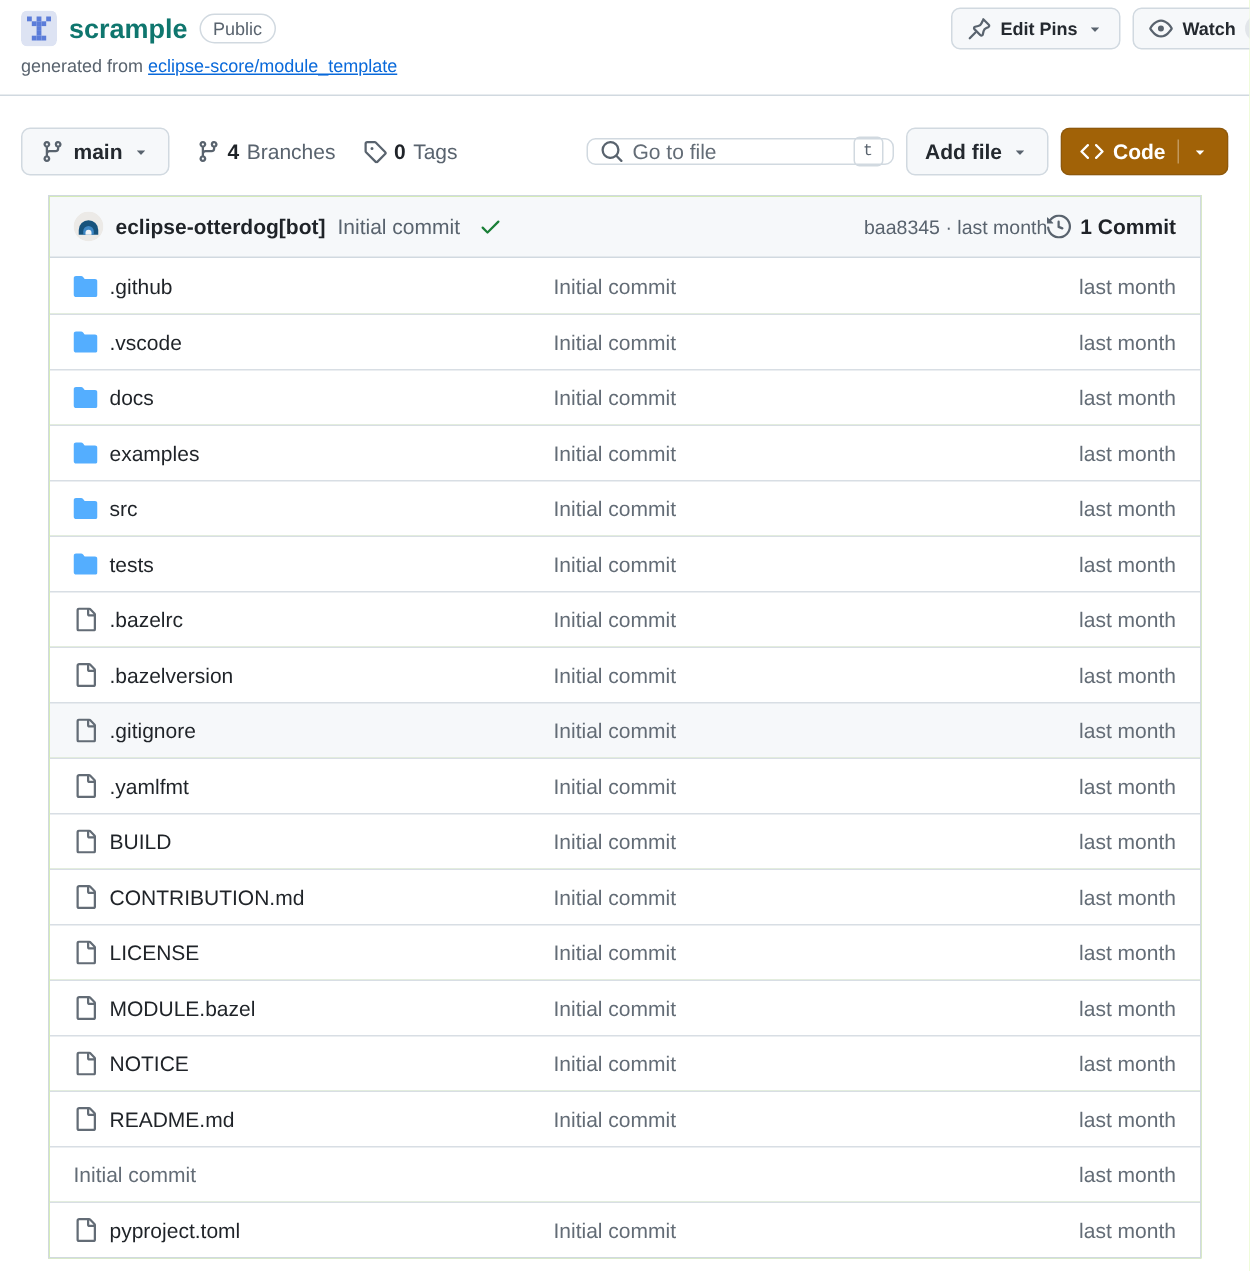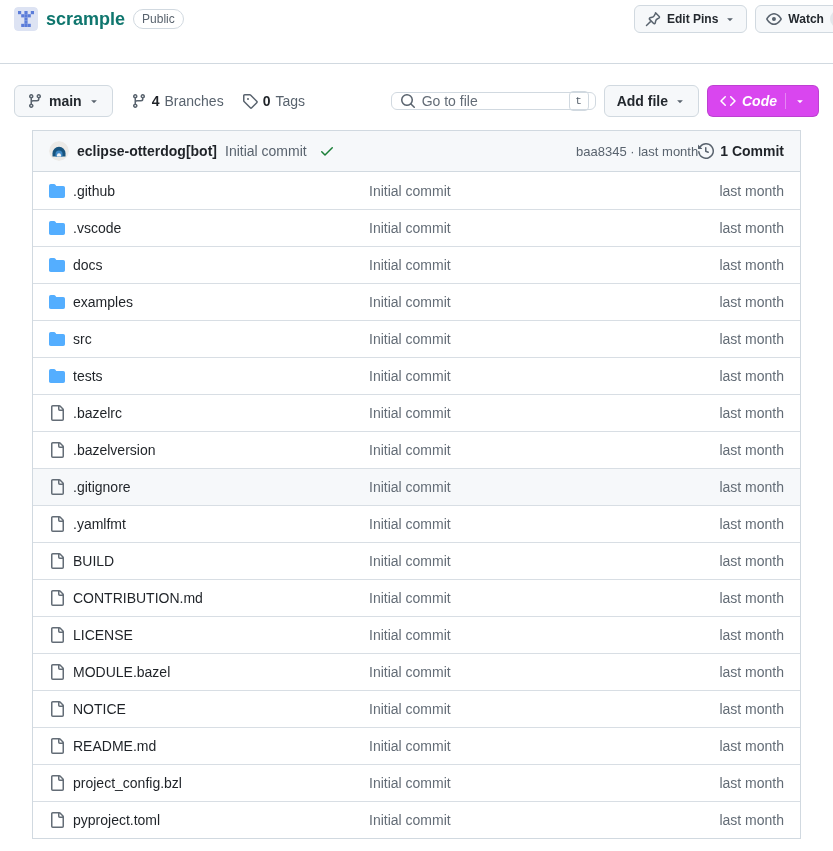--- a/index.html
+++ b/index.html
@@ -42,21 +42,21 @@
   }
   .btn-sm { height:28px; padding:0 10px; font-size:12px; }
   .btn-md { height:32px; padding:0 12px; font-size:14px; font-weight:600; }
   .btn .cicon { color:#59636e; }
   .caret { width:12px; height:12px; color:#59636e; flex:none; }
   .counter {
     background:rgba(175,184,193,.28); border-radius:2em; font-size:12px;
     font-weight:500; padding:1px 7px; line-height:16px; color:#24292f;
   }
   .btn-primary {
-    background:#d946ef; border-color:rgba(31,35,40,.15); color:#fff;font-style:italic;
+    background:#a16207; border-color:rgba(31,35,40,.15); color:#fff;
   }
   .btn-primary .cicon, .btn-primary .caret { color:#fff; }
   .btn-primary .split { width:1px; height:16px; background:rgba(255,255,255,.35); margin:0 2px; }
 
   
   .toolbar {
     margin:21px 14px 13px; height:32px;
     display:flex; justify-content:space-between; align-items:center;
   }
   .toolbar-left { display:flex; align-items:center; }
@@ -129,20 +129,24 @@
           <rect x="10.4" y="13.6" width="3.2" height="3.2"></rect>
           <rect x="7.2" y="16.8" width="3.2" height="3.2"></rect>
             <rect x="10.4" y="16.8" width="3.2" height="3.2"></rect>
             <rect x="13.6" y="16.8" width="3.2" height="3.2"></rect>
         </g>
       </svg>
     </span>
     <a class="repo-title" href="#">scrample</a>
     <span class="visibility-badge">Public</span>
   </div>
+  <div class="generated-line">
+    <span>generated from</span>
+    <a href="#">eclipse-score/module_template</a>
+  </div>
 
   <div class="header-actions">
     <button class="btn btn-sm">
       <span class="cicon">
         <svg class="icon16" viewBox="0 0 16 16" fill="none" stroke="currentColor" stroke-width="1.5" stroke-linejoin="round">
           <path d="M10.5 1.8 14.2 5.5c.5.5.3 1.3-.35 1.6l-1.3.6c-.9.4-1.6 1.2-1.85 2.2l-.5 2.1c-.17.7-1.05.95-1.55.45L4.6 8.4c-.5-.5-.25-1.38.45-1.55l2.1-.5c1-.24 1.8-.94 2.2-1.85l.6-1.3c.3-.65 1.1-.8 1.6-.35Z"></path>
           <path d="M5.3 10.7 1.5 14.5" stroke-linecap="round"></path>
         </svg>
       </span>
       <span>Edit Pins</span>
@@ -486,29 +490,20 @@
               <path d="M2 1.75C2 .784 2.784 0 3.75 0h6.586c.464 0 .909.184 1.237.513l2.914 2.914c.329.328.513.773.513 1.237v9.586A1.75 1.75 0 0 1 13.25 16h-9.5A1.75 1.75 0 0 1 2 14.25Zm1.75-.25a.25.25 0 0 0-.25.25v12.5c0 .138.112.25.25.25h9.5a.25.25 0 0 0 .25-.25V6h-2.75A1.75 1.75 0 0 1 9 4.25V1.5Zm6.75.062V4.25c0 .138.112.25.25.25h2.688l-.011-.013-2.914-2.914-.013-.011Z"></path>
             </svg>
       </span>
       <a class="fname" href="#">README.md</a>
     </div>
     <div class="cell-msg"><a href="#">Initial commit</a></div>
     <div class="cell-date">last month</div>
   </div>
 
   <div class="file-row">
-    <div class="cell-name">
-
-      <span class="icon16 doc-icon">
-        <svg class="icon16" viewBox="0 0 16 16" fill="currentColor">
-              <path d="M2 1.75C2 .784 2.784 0 3.75 0h6.586c.464 0 .909.184 1.237.513l2.914 2.914c.329.328.513.773.513 1.237v9.586A1.75 1.75 0 0 1 13.25 16h-9.5A1.75 1.75 0 0 1 2 14.25Zm1.75-.25a.25.25 0 0 0-.25.25v12.5c0 .138.112.25.25.25h9.5a.25.25 0 0 0 .25-.25V6h-2.75A1.75 1.75 0 0 1 9 4.25V1.5Zm6.75.062V4.25c0 .138.112.25.25.25h2.688l-.011-.013-2.914-2.914-.013-.011Z"></path>
-            </svg>
-      </span>
-      <a class="fname" href="#">project_config.bzl</a>
-    </div>
     <div class="cell-msg"><a href="#">Initial commit</a></div>
     <div class="cell-date">last month</div>
   </div>
 
   <div class="file-row">
     <div class="cell-name">
 
       <span class="icon16 doc-icon">
         <svg class="icon16" viewBox="0 0 16 16" fill="currentColor">
               <path d="M2 1.75C2 .784 2.784 0 3.75 0h6.586c.464 0 .909.184 1.237.513l2.914 2.914c.329.328.513.773.513 1.237v9.586A1.75 1.75 0 0 1 13.25 16h-9.5A1.75 1.75 0 0 1 2 14.25Zm1.75-.25a.25.25 0 0 0-.25.25v12.5c0 .138.112.25.25.25h9.5a.25.25 0 0 0 .25-.25V6h-2.75A1.75 1.75 0 0 1 9 4.25V1.5Zm6.75.062V4.25c0 .138.112.25.25.25h2.688l-.011-.013-2.914-2.914-.013-.011Z"></path>

